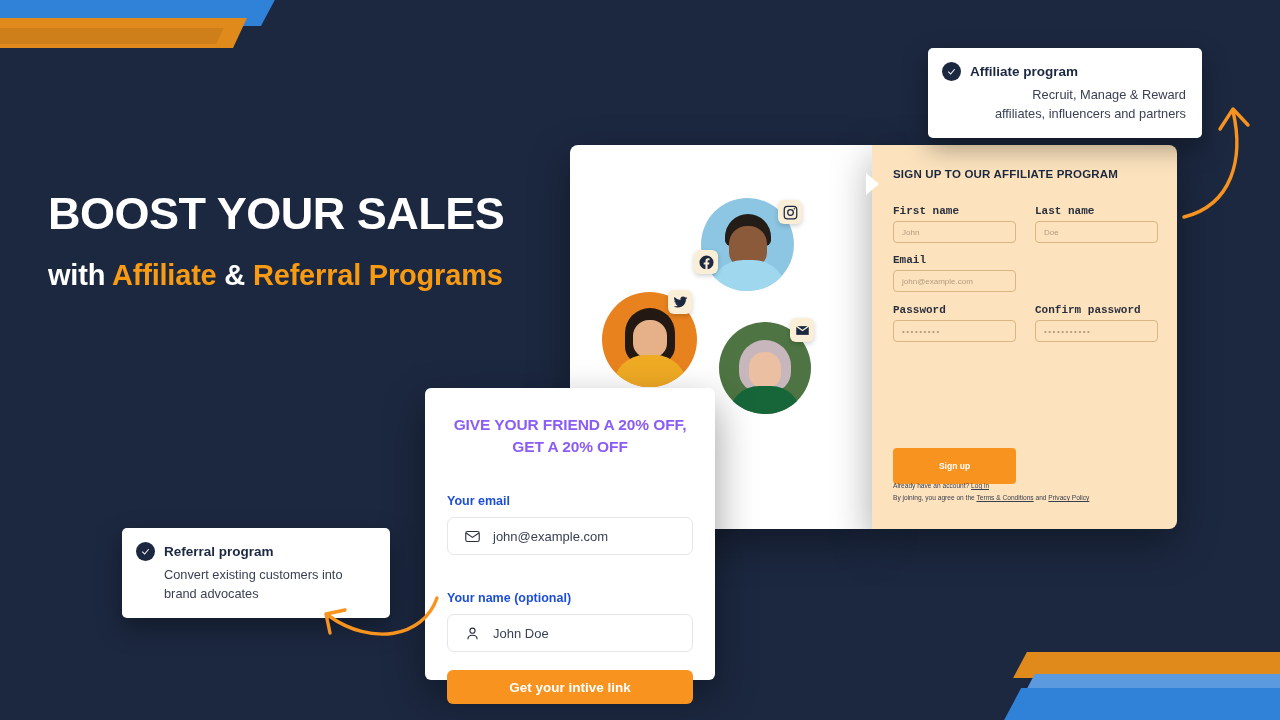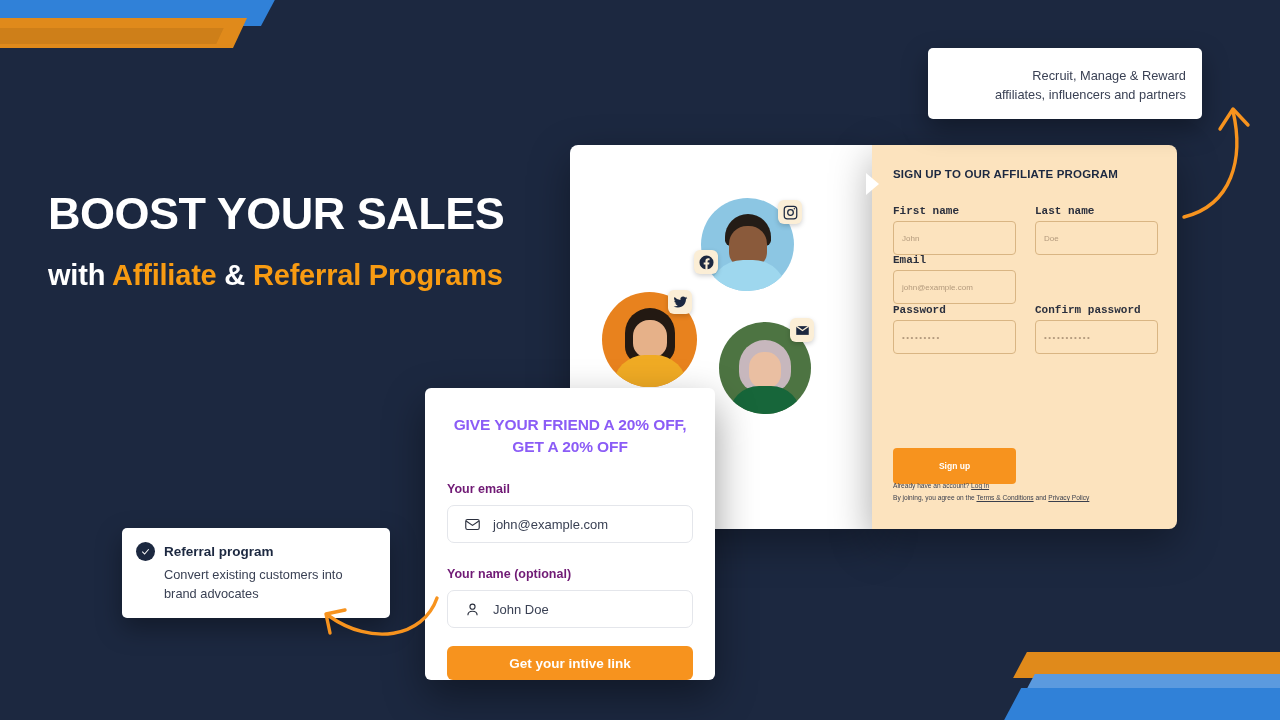--- a/index.html
+++ b/index.html
@@ -110,21 +110,21 @@
 
   
   .su-title{
     position:absolute; left:893px; top:168px;
     font-size:11.5px; font-weight:800; color:#1c2840; letter-spacing:.2px;
   }
   .fld-label{
     position:absolute; font-size:11px; font-weight:700; color:#2a2f3d;font-family:Liberation Mono, monospace;
   }
   .fld-box{
-    position:absolute; height:34px; border:1px solid #d9b583;
+    position:absolute; height:22px; border:1px solid #d9b583;
     border-radius:4px; background:transparent;
     display:flex; align-items:center; padding:0 8px;
     font-size:8px; color:#b39a7d;
   }
   .ln-first-l{ left:893px; top:205px; }
   .ln-first-b{ left:893px; top:221px; width:123px; }
   .ln-last-l{ left:1035px; top:205px; }
   .ln-last-b{ left:1035px; top:221px; width:123px; }
   .ln-email-l{ left:893px; top:254px; }
   .ln-email-b{ left:893px; top:270px; width:123px; }
@@ -151,21 +151,21 @@
     position:absolute; left:425px; top:388px; width:290px; height:292px;
     background:#ffffff; border-radius:6px;
     box-shadow:0 16px 40px rgba(0,0,0,.40);
     padding:26px 22px 0 22px;
   }
   .ref-card h2{
     font-size:15.5px; font-weight:800; color:#8b5cf6;
     text-align:center; line-height:1.42; letter-spacing:-0.1px;
   }
   .ref-label{
-    margin-top:24px; font-size:12.5px; font-weight:700; color:#701a75;
+    margin-top:36px; font-size:12.5px; font-weight:700; color:#1d4ed8;
   }
   .ref-input{
     margin-top:9px; height:38px; border:1px solid #e4e6eb; border-radius:7px;
     display:flex; align-items:center; gap:12px; padding:0 16px;
     font-size:13px; color:#3a4154; background:#fff;
   }
   .ref-input svg{ width:17px;height:17px;stroke:#2a2f3d;fill:none;stroke-width:1.6; flex:0 0 auto;}
   .ref-btn{
     margin-top:18px; height:34px; width:100%;
     background:#f7931e; border:none; border-radius:6px;
@@ -298,20 +298,28 @@
           <circle cx="12" cy="8" r="3.6"></circle>
           <path d="M5.5 20c0-3.6 2.9-5.6 6.5-5.6s6.5 2 6.5 5.6"></path>
         </svg>
       <span>John Doe</span>
     </div>
 
     <button class="ref-btn">Get your intive link</button>
   </div>
 
   <div class="callout co-affiliate">
+    <div class="co-head">
+      <span class="co-check">
+        <svg viewBox="0 0 24 24">
+            <polyline points="5,12.5 10,17.5 19,7"></polyline>
+          </svg>
+      </span>
+      <span class="co-title">Affiliate program</span>
+    </div>
     <div class="co-body"><span>Recruit, Manage &amp; Reward</span><br><span>affiliates, influencers and partners</span></div>
   </div>
 
   <div class="callout co-referral">
     <div class="co-head">
       <span class="co-check">
         <svg viewBox="0 0 24 24">
             <polyline points="5,12.5 10,17.5 19,7"></polyline>
           </svg>
       </span>

